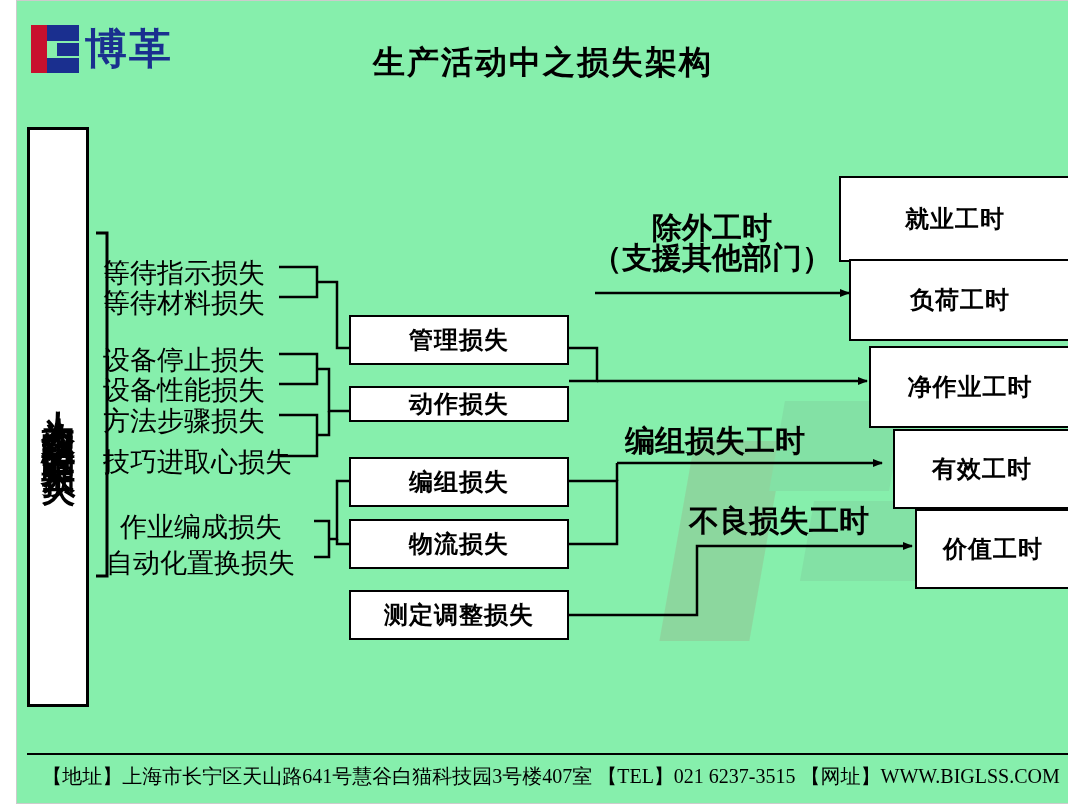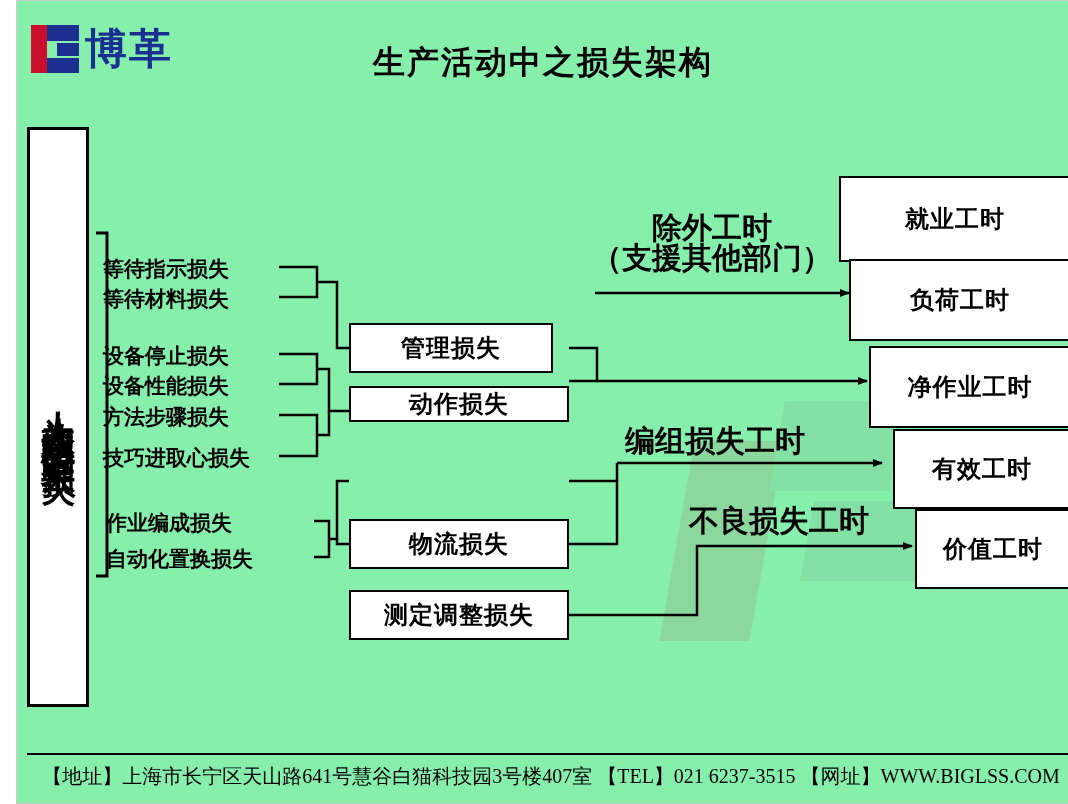--- a/index.html
+++ b/index.html
@@ -149,22 +149,22 @@
     font-size: 34px;
     font-weight: bold;
     letter-spacing: 6px;
     line-height: 1.05;
     color: #000000;
   }
 
   
   .leaf {
     position: absolute;
-    font-size: 21px;
-    font-weight: bold;
+    font-size: 27px;
+    font-weight: normal;
     color: #000000;
     white-space: nowrap;
   }
 
   
   .mbox {
     font-size: 24px;
     letter-spacing: 1px;
   }
 
@@ -272,25 +272,26 @@
   <div class="vbox">
     <span>人为效率阻碍的五大损失</span>
   </div>
 
   <div class="leaf" style="left:86px; top:254px;">等待指示损失</div>
   <div class="leaf" style="left:86px; top:284px;">等待材料损失</div>
   <div class="leaf" style="left:86px; top:341px;">设备停止损失</div>
   <div class="leaf" style="left:86px; top:371px;">设备性能损失</div>
   <div class="leaf" style="left:86px; top:402px;">方法步骤损失</div>
   <div class="leaf" style="left:86px; top:443px;">技巧进取心损失</div>
-  <div class="leaf" style="left:89px; top:508px;">作业编成损失</div>
+  <div class="leaf" style="left:89px; top:508px;padding-left:14px;">作业编成损失</div>
   <div class="leaf" style="left:89px; top:544px;">自动化置换损失</div>
 
-  <div class="box mbox" style="left:332px; top:322px; width:204px; height:50px;">管理损失</div>
+  <div class="box mbox" style="left:332px; top:314px; width:220px; height:50px;">管理损失</div>
   <div class="box mbox" style="left:332px; top:385px; width:220px; height:36px;">动作损失</div>
+  <div class="box mbox" style="left:332px; top:456px; width:220px; height:50px;">编组损失</div>
   <div class="box mbox" style="left:332px; top:518px; width:220px; height:50px;">物流损失</div>
   <div class="box mbox" style="left:332px; top:589px; width:220px; height:50px;">测定调整损失</div>
 
   <div class="alabel" style="left:575px; top:212px; width:240px; line-height:30px;">
     <div>除外工时</div>
     <div>（支援其他部门）</div>
   </div>
   <div class="alabel" style="left:608px; top:420px;">编组损失工时</div>
   <div class="alabel" style="left:672px; top:500px;">不良损失工时</div>
 

